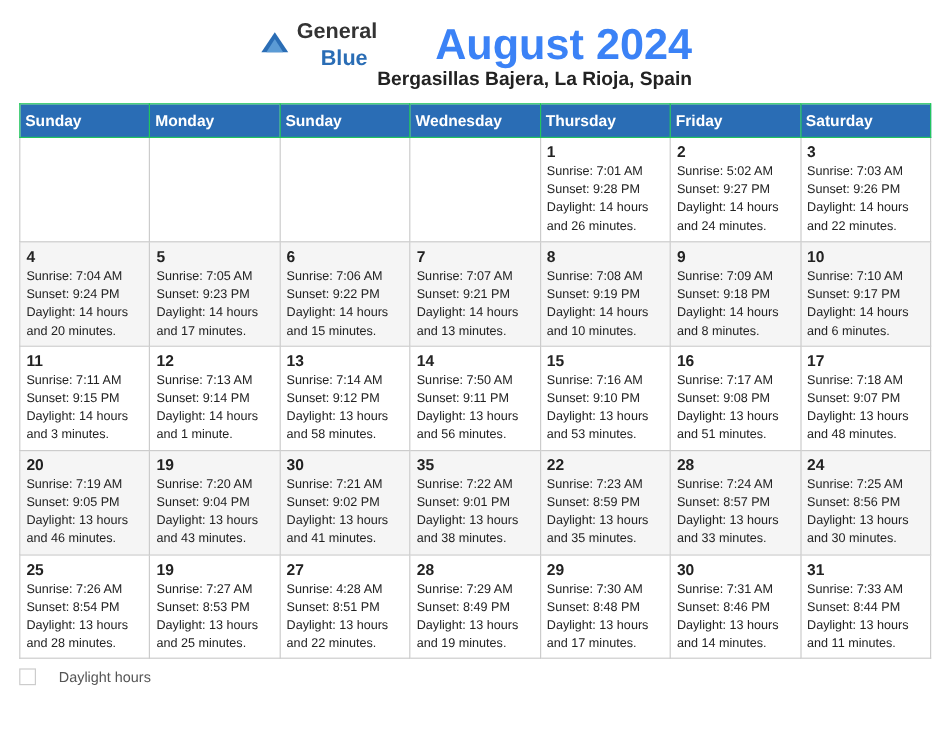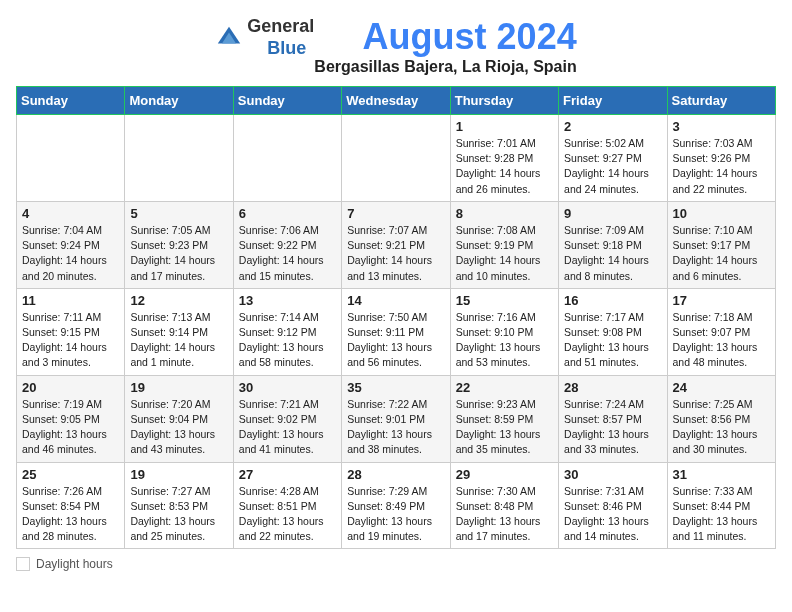--- a/index.html
+++ b/index.html
@@ -86,21 +86,21 @@
     }
     .empty-cell {
       background: #fff !important;
     }
     .footer-note {
       margin-top: 8px;
       font-size: 12px;
       color: #555;
       display: flex;
       align-items: center;
-      gap: 6px;
+      gap: 19px;
     }
     .daylight-box {
       display: inline-block;
       width: 14px;
       height: 14px;
       background: #fff;
       border: 1px solid #ccc;
     }
   </style>
 </head>
@@ -268,21 +268,21 @@
 Daylight: 13 hours and 41 minutes.</div>
         </td>
         <td>
           <span class="day-num">35</span>
           <div class="day-info">Sunrise: 7:22 AM
 Sunset: 9:01 PM
 Daylight: 13 hours and 38 minutes.</div>
         </td>
         <td>
           <span class="day-num">22</span>
-          <div class="day-info">Sunrise: 9:23 AM
+          <div class="day-info">Sunrise: 7:23 AM
 Sunset: 8:59 PM
 Daylight: 13 hours and 35 minutes.</div>
         </td>
         <td>
           <span class="day-num">28</span>
           <div class="day-info">Sunrise: 7:24 AM
 Sunset: 8:57 PM
 Daylight: 13 hours and 33 minutes.</div>
         </td>
         <td>

